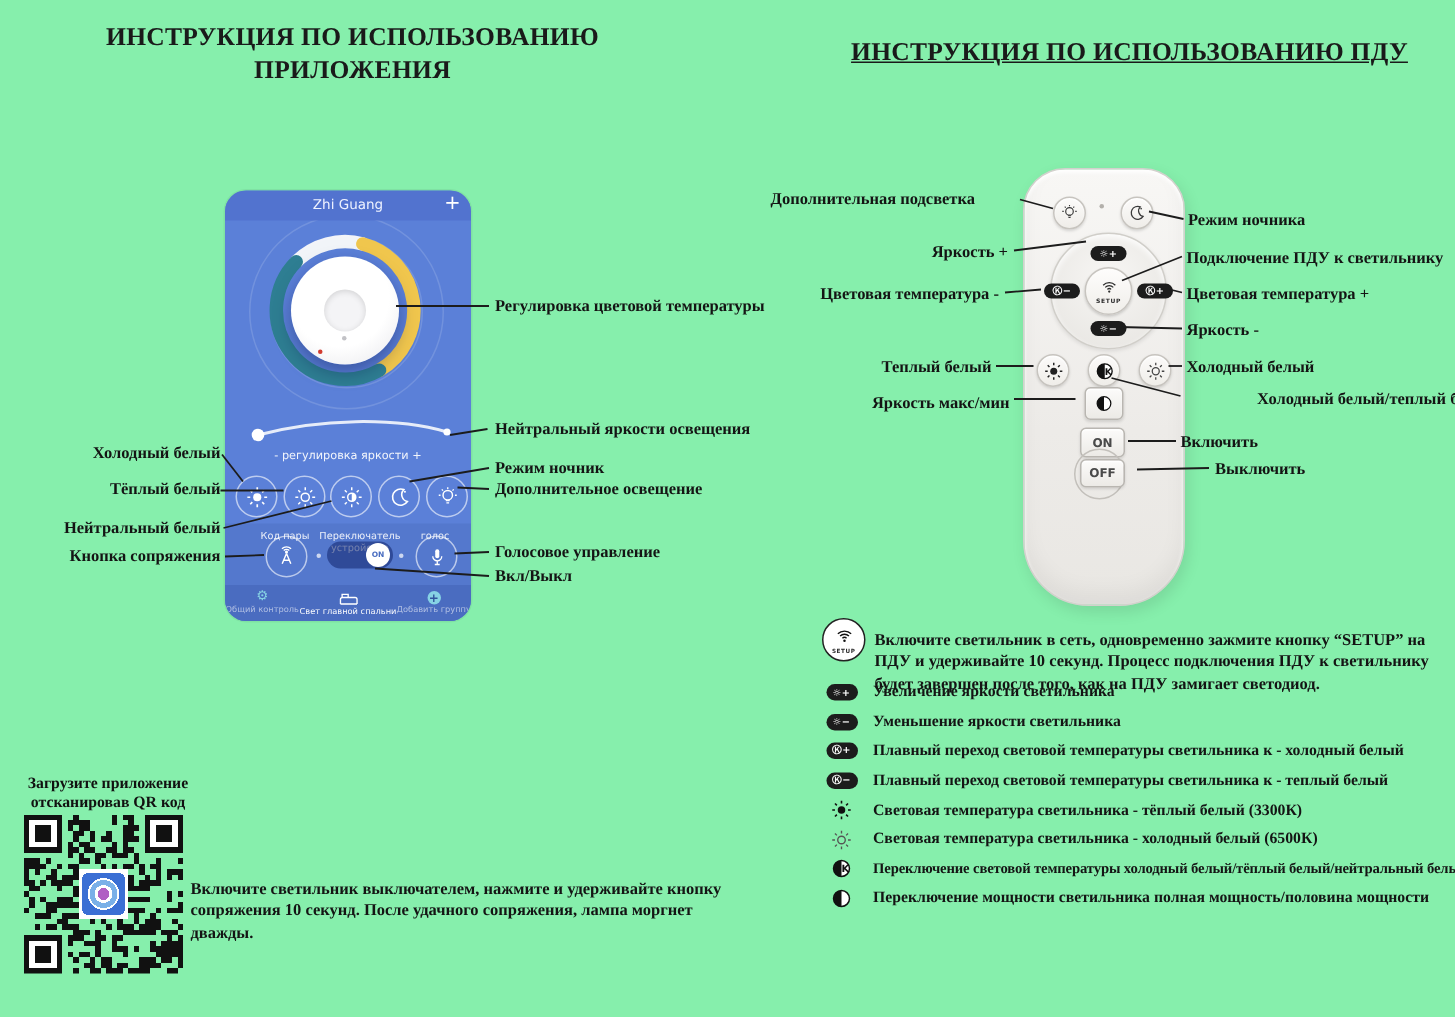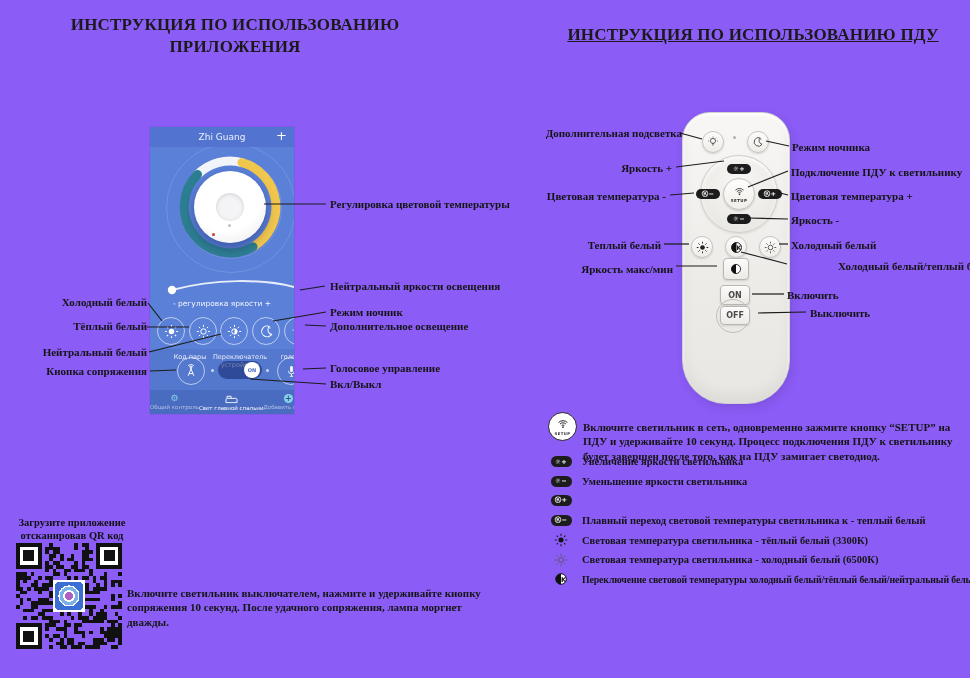--- a/index.html
+++ b/index.html
@@ -1,28 +1,28 @@
 <!DOCTYPE html>
 <html><head>
 <meta charset="utf-8">
 <style>
   html,body{margin:0;padding:0;background:#fff;}
-  .page{position:relative;width:970px;height:678px;background:#8b5cf6;overflow:hidden;
+  .page{position:relative;width:970px;height:678px;background:#86efac;overflow:hidden;
         font-family:"Liberation Serif",serif;color:#111;}
   .abs{position:absolute;}
   
   .title{position:absolute;font:700 17px/1.3 "Liberation Serif",serif;text-align:center;color:#1a1a1a;letter-spacing:.2px;}
   .callout{position:absolute;font:700 11px/1.1 "Liberation Serif",serif;color:#141414;white-space:nowrap;z-index:6;}
   .callout.r{text-align:right;}
   .para{position:absolute;font:700 11px/1.3 "Liberation Serif",serif;color:#141414;}
   .lines{position:absolute;inset:0;z-index:5;pointer-events:none;}
   .lines line{stroke:#1c1c1c;stroke-width:1.2;}
   
-  .phone{position:absolute;left:150px;top:127px;width:144px;height:287px;background:#5b80d8;
-         border-radius:0;overflow:hidden;z-index:4;box-shadow:0 0 0 1px rgba(0,0,0,.05);}
+  .phone{position:absolute;left:150px;top:127px;width:164px;height:287px;background:#5b80d8;
+         border-radius:14px;overflow:hidden;z-index:4;box-shadow:0 0 0 1px rgba(0,0,0,.05);}
   .ph-header{position:absolute;left:0;top:0;right:0;height:20px;background:#5273cf;display:flex;align-items:center;justify-content:center;}
   .ph-title{font:400 9px "DejaVu Sans",sans-serif;color:#eef2ff;}
   .ph-add{position:absolute;right:7px;top:1px;font:400 13px "DejaVu Sans",sans-serif;color:#fff;}
   .faint{position:absolute;border:1px solid rgba(255,255,255,.14);border-radius:50%;}
   .knob{position:absolute;left:44px;top:44px;width:72px;height:72px;border-radius:50%;
         background:radial-gradient(circle at 45% 38%,#ffffff 55%,#e6e6ea);box-shadow:0 5px 12px rgba(0,10,60,.35);}
   .knob-in{position:absolute;left:66px;top:66px;width:28px;height:28px;border-radius:50%;background:#f4f4f6;
         box-shadow:inset 0 1px 4px rgba(0,0,0,.14),0 1px 0 #fff;}
   .knob-dot{position:absolute;left:78px;top:97px;width:3px;height:3px;border-radius:50%;background:#c2c2c6;}
   .knob-red{position:absolute;left:62px;top:106px;width:3px;height:3px;border-radius:50%;background:#d23b2f;}
@@ -609,21 +609,21 @@
       <svg class="ic" width="12" height="12" viewBox="0 0 20 20" style="color:#111">
           <use href="#i-contrast"></use>
         </svg>
     </div>
 
     <div class="key" style="left:37px;top:172px;width:28px;height:18px;">ON</div>
     <div class="off-ring"></div>
     <div class="key" style="left:37px;top:193px;width:28px;height:17px;">OFF</div>
   </div>
 
-  <div class="callout r" style="left:524px;top:127px;width:158px;">Дополнительная подсветка</div>
+  <div class="callout r" style="left:492px;top:127px;width:158px;">Дополнительная подсветка</div>
   <div class="callout" style="left:792px;top:141px;">Режим ночника</div>
   <div class="callout r" style="left:540px;top:162px;width:132px;">Яркость +</div>
   <div class="callout" style="left:791px;top:166px;font-family:Liberation Serif, serif;">Подключение ПДУ к светильнику</div>
   <div class="callout r" style="left:520px;top:190px;width:146px;">Цветовая температура -</div>
   <div class="callout" style="left:791px;top:190px;">Цветовая температура +</div>
   <div class="callout" style="left:791px;top:214px;">Яркость -</div>
   <div class="callout r" style="left:540px;top:239px;width:121px;">Теплый белый</div>
   <div class="callout" style="left:791px;top:239px;">Холодный белый</div>
   <div class="callout" style="left:790px;top:260px;margin-left:48px;">Холодный белый/теплый белый</div>
   <div class="callout r" style="left:540px;top:263px;width:133px;">Яркость макс/мин</div>
@@ -654,20 +654,21 @@
           </span>
         </span>
       <span class="lg-text">Уменьшение яркости светильника</span>
     </div>
     <div class="lg-row">
       <span class="lg-ic">
           <span class="pill lg-pill">
             <span>Ⓚ+</span>
           </span>
         </span>
+      <span class="lg-text">Плавный переход световой температуры светильника к - холодный белый</span>
     </div>
     <div class="lg-row">
       <span class="lg-ic">
           <span class="pill lg-pill">
             <span>Ⓚ−</span>
           </span>
         </span>
       <span class="lg-text">Плавный переход световой температуры светильника к - теплый белый</span>
     </div>
     <div class="lg-row">
@@ -687,15 +688,23 @@
       <span class="lg-text">Световая температура светильника - холодный белый (6500К)</span>
     </div>
     <div class="lg-row">
       <span class="lg-ic">
           <svg class="ic" width="14" height="14" viewBox="0 0 20 20" style="color:#111">
             <use href="#i-khalf"></use>
           </svg>
         </span>
       <span class="lg-text tight">Переключение световой температуры холодный белый/тёплый белый/нейтральный белый</span>
     </div>
+    <div class="lg-row">
+      <span class="lg-ic">
+          <svg class="ic" width="14" height="14" viewBox="0 0 20 20" style="color:#111">
+            <use href="#i-contrast"></use>
+          </svg>
+        </span>
+      <span class="lg-text">Переключение мощности светильника полная мощность/половина мощности</span>
+    </div>
   </div>
 
 </div>
 
 </body></html>

